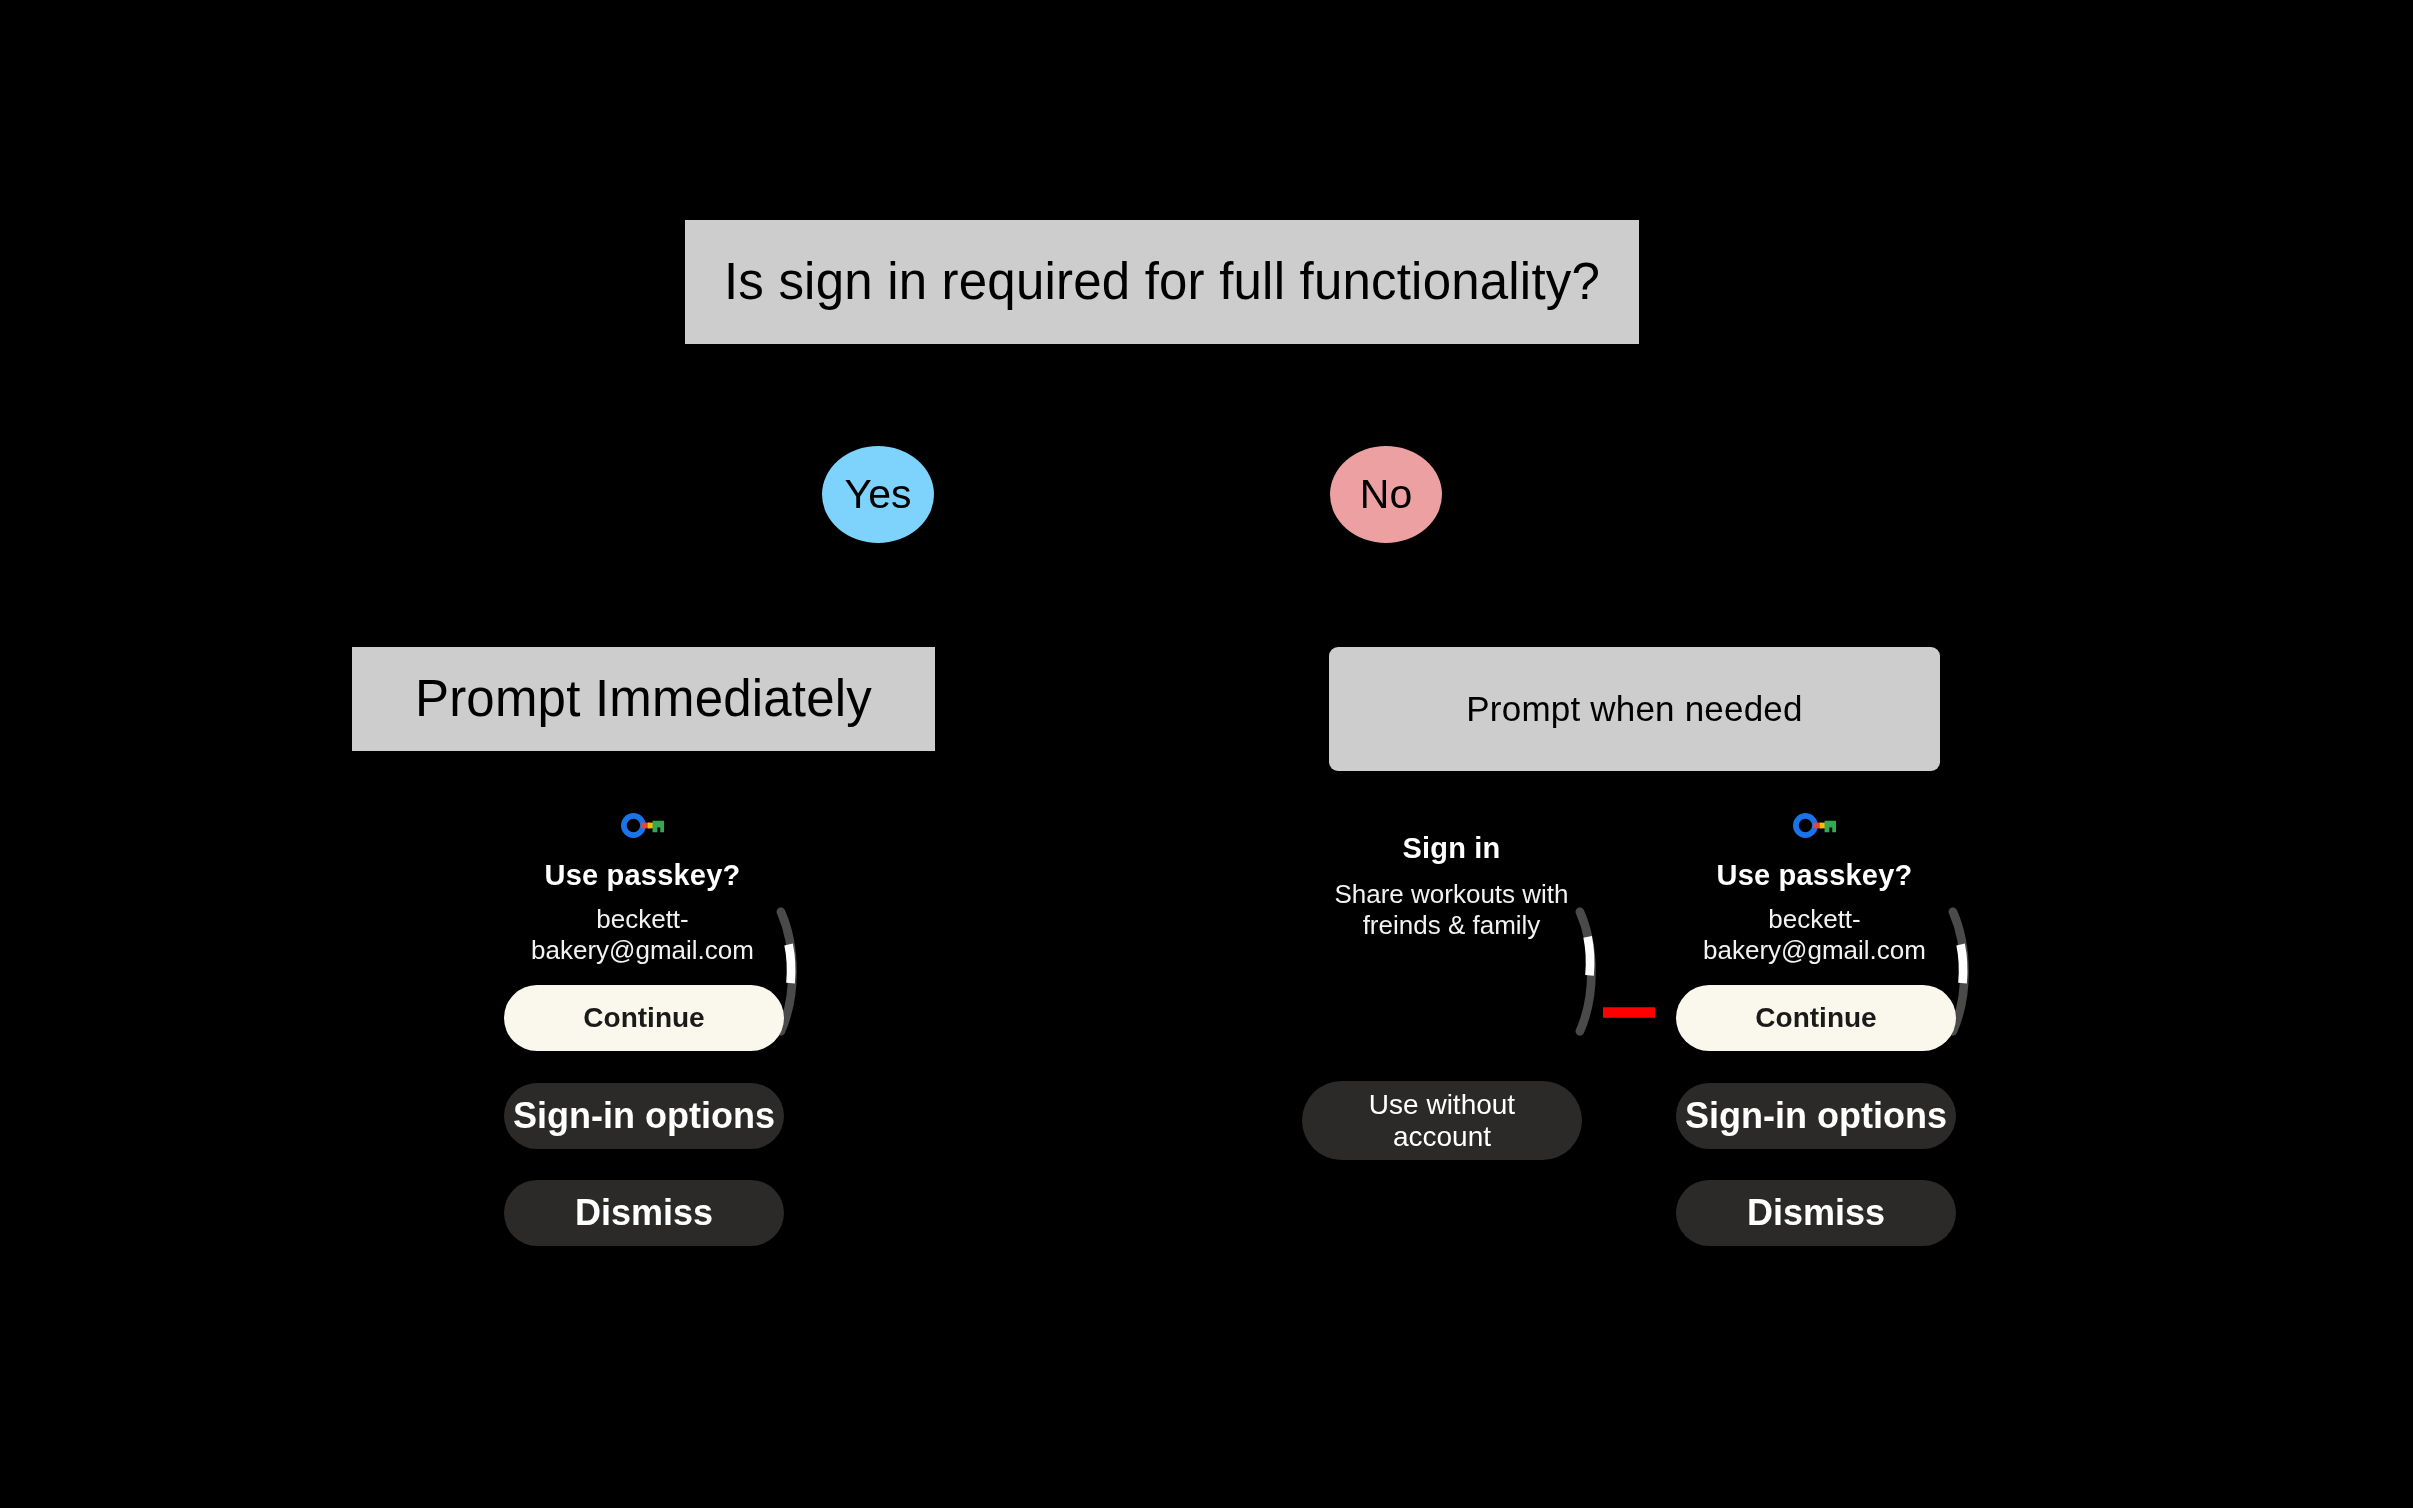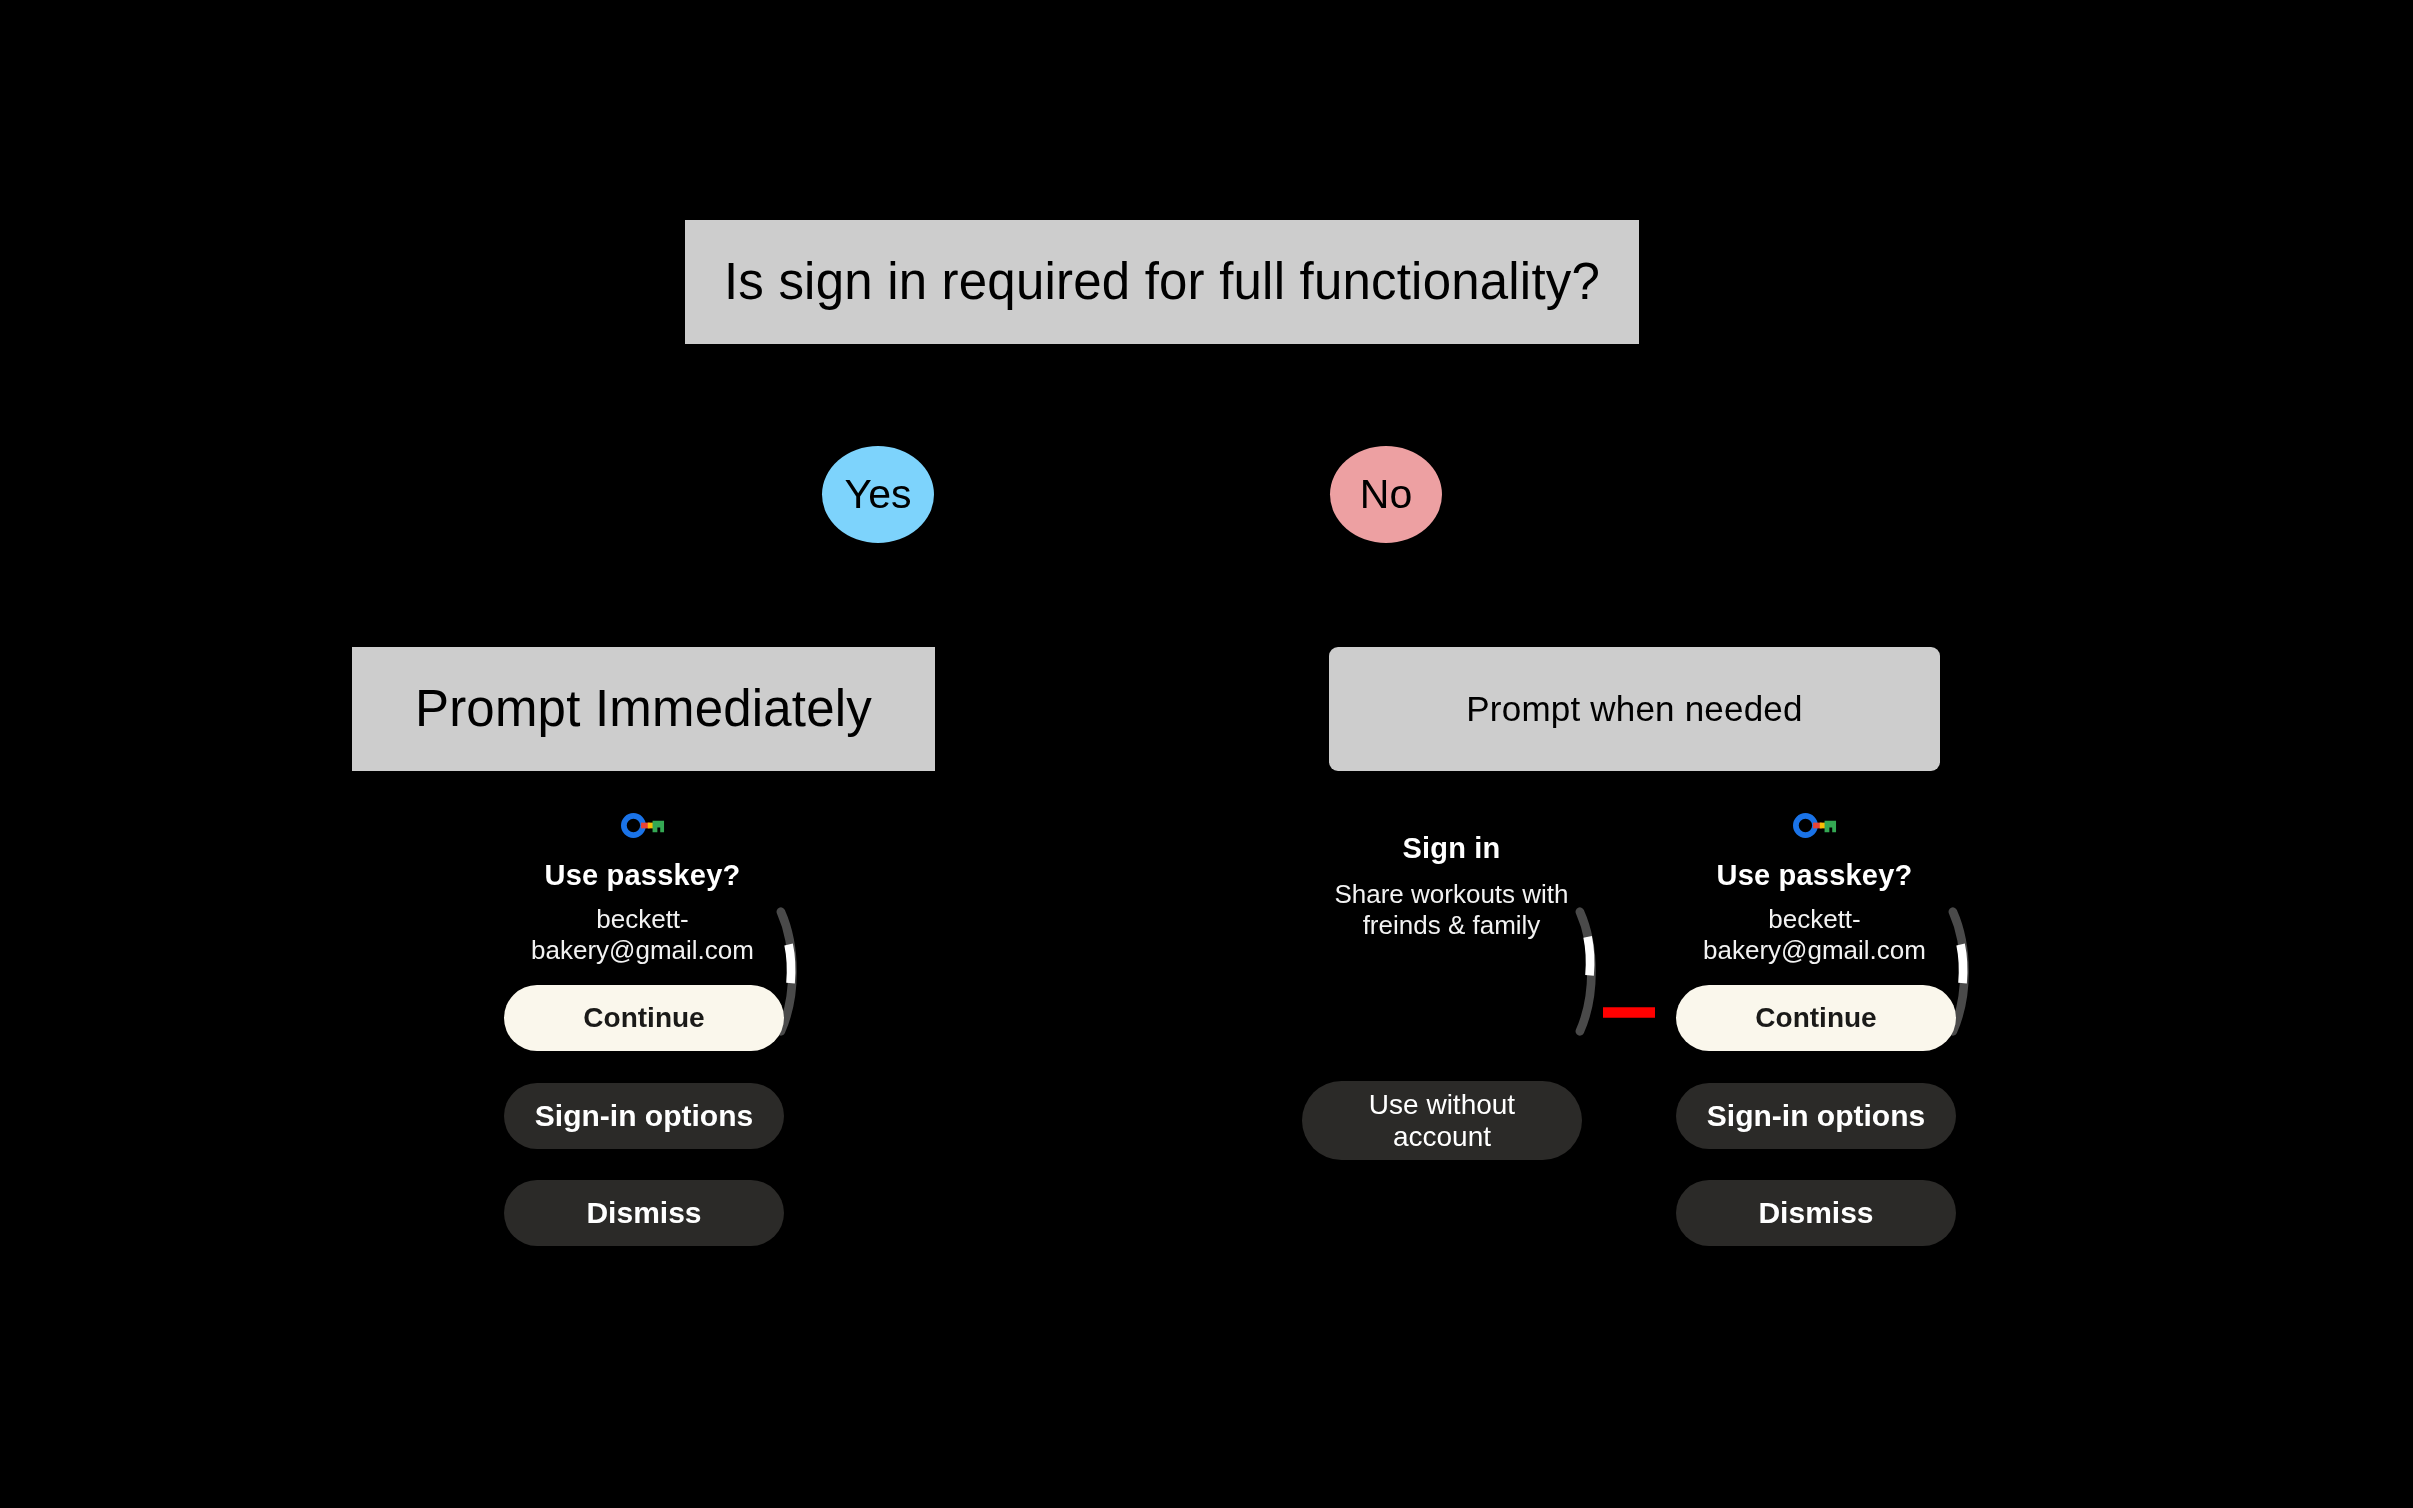--- a/index.html
+++ b/index.html
@@ -12,21 +12,21 @@
   .canvas{position:absolute;left:0;top:0;width:2414px;height:1508px;background:#000;}
 
   
   .flow-box{
     position:absolute;background:#cdcdcd;color:#000;
     display:flex;align-items:center;justify-content:center;
     font-weight:400;letter-spacing:0.2px;line-height:1.1;
     text-align:center;
   }
   #box-question{left:685px;top:220px;width:954px;height:124px;font-size:51px;}
-  #box-immediate{left:352px;top:647px;width:583px;height:124px;font-size:51px;}
+  #box-immediate{left:352px;top:647px;width:583px;height:104px;font-size:51px;}
   #box-when-needed{left:1329px;top:647px;width:611px;height:124px;font-size:35px;border-radius:9px;}
 
   
   .bubble{
     position:absolute;border-radius:50%;
     display:flex;align-items:center;justify-content:center;
     color:#000;font-size:41px;font-weight:400;
   }
   #bubble-yes{left:822px;top:446px;width:112px;height:97px;background:#7dd3fc;}
   #bubble-no{left:1330px;top:446px;width:112px;height:97px;background:#eda0a2;}
@@ -48,21 +48,21 @@
     position:absolute;left:0;width:100%;text-align:center;
     font-size:26px;font-weight:400;color:#f2f2f2;line-height:1.18;
   }
 
   .pill{
     position:absolute;border-radius:965px;
     display:flex;align-items:center;justify-content:center;
     text-align:center;line-height:1.12;
   }
   .pill-primary{background:#faf7ec;color:#1a1a18;font-size:28px;font-weight:700;}
-  .pill-secondary{background:#2b2a28;color:#ffffff;font-size:30px;font-weight:700;}
+  .pill-secondary{background:#2b2a28;color:#ffffff;font-size:36px;font-weight:700;}
   .pill-plain{background:#2b2a28;color:#ffffff;font-size:28px;font-weight:400;}
 
   .pill-dot{
     position:absolute;border-radius:50%;width:44px;height:44px;
     right:25px;top:50%;margin-top:-22px;background:#eda0a2;
   }
 
   
   .scrollbar{position:absolute;width:33px;height:135px;}
   .scrollbar svg{display:block;width:100%;height:100%;overflow:visible;}

